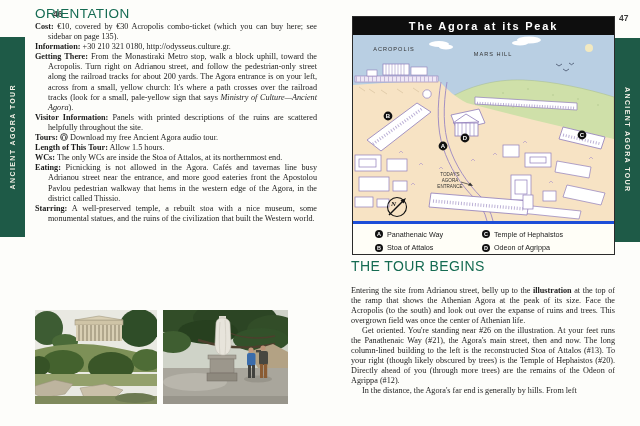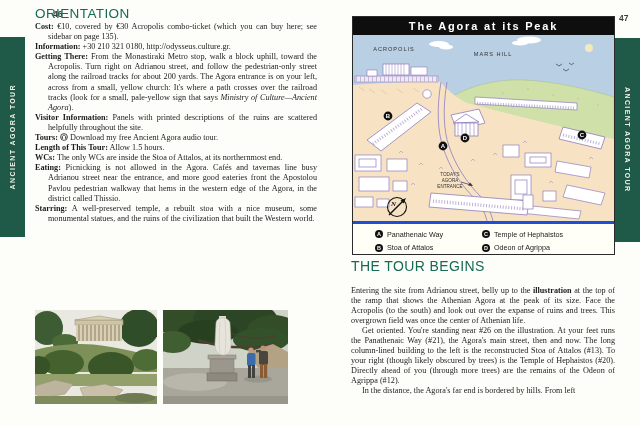--- a/index.html
+++ b/index.html
@@ -298,14 +298,14 @@
         <span>Odeon of Agrippa</span>
       </div>
   </div>
 </div>
 
 <div class="section-title" id="tour-title">THE TOUR BEGINS</div>
 
 <div class="paras">
   <p><span>Entering the site from Adrianou street, belly up to the </span><b>illustration</b><span> at the top of the ramp that shows the Athenian Agora at the peak of its size. Face the Acropolis (to the south) and look out over the expanse of ruins and trees. This overgrown field was once the center of Athenian life.</span></p>
   <p class="ind">Get oriented. You're standing near #26 on the illustration. At your feet runs the Panathenaic Way (#21), the Agora's main street, then and now. The long column-lined building to the left is the reconstructed Stoa of Attalos (#13). To your right (though likely obscured by trees) is the Temple of Hephaistos (#20). Directly ahead of you (through more trees) are the remains of the Odeon of Agrippa (#12).</p>
-  <p class="ind">In the distance, the Agora's far end is bordered by hills. From left</p>
+  <p class="ind">In the distance, the Agora's far end is generally by hills. From left</p>
 </div>
 
 </body></html>

